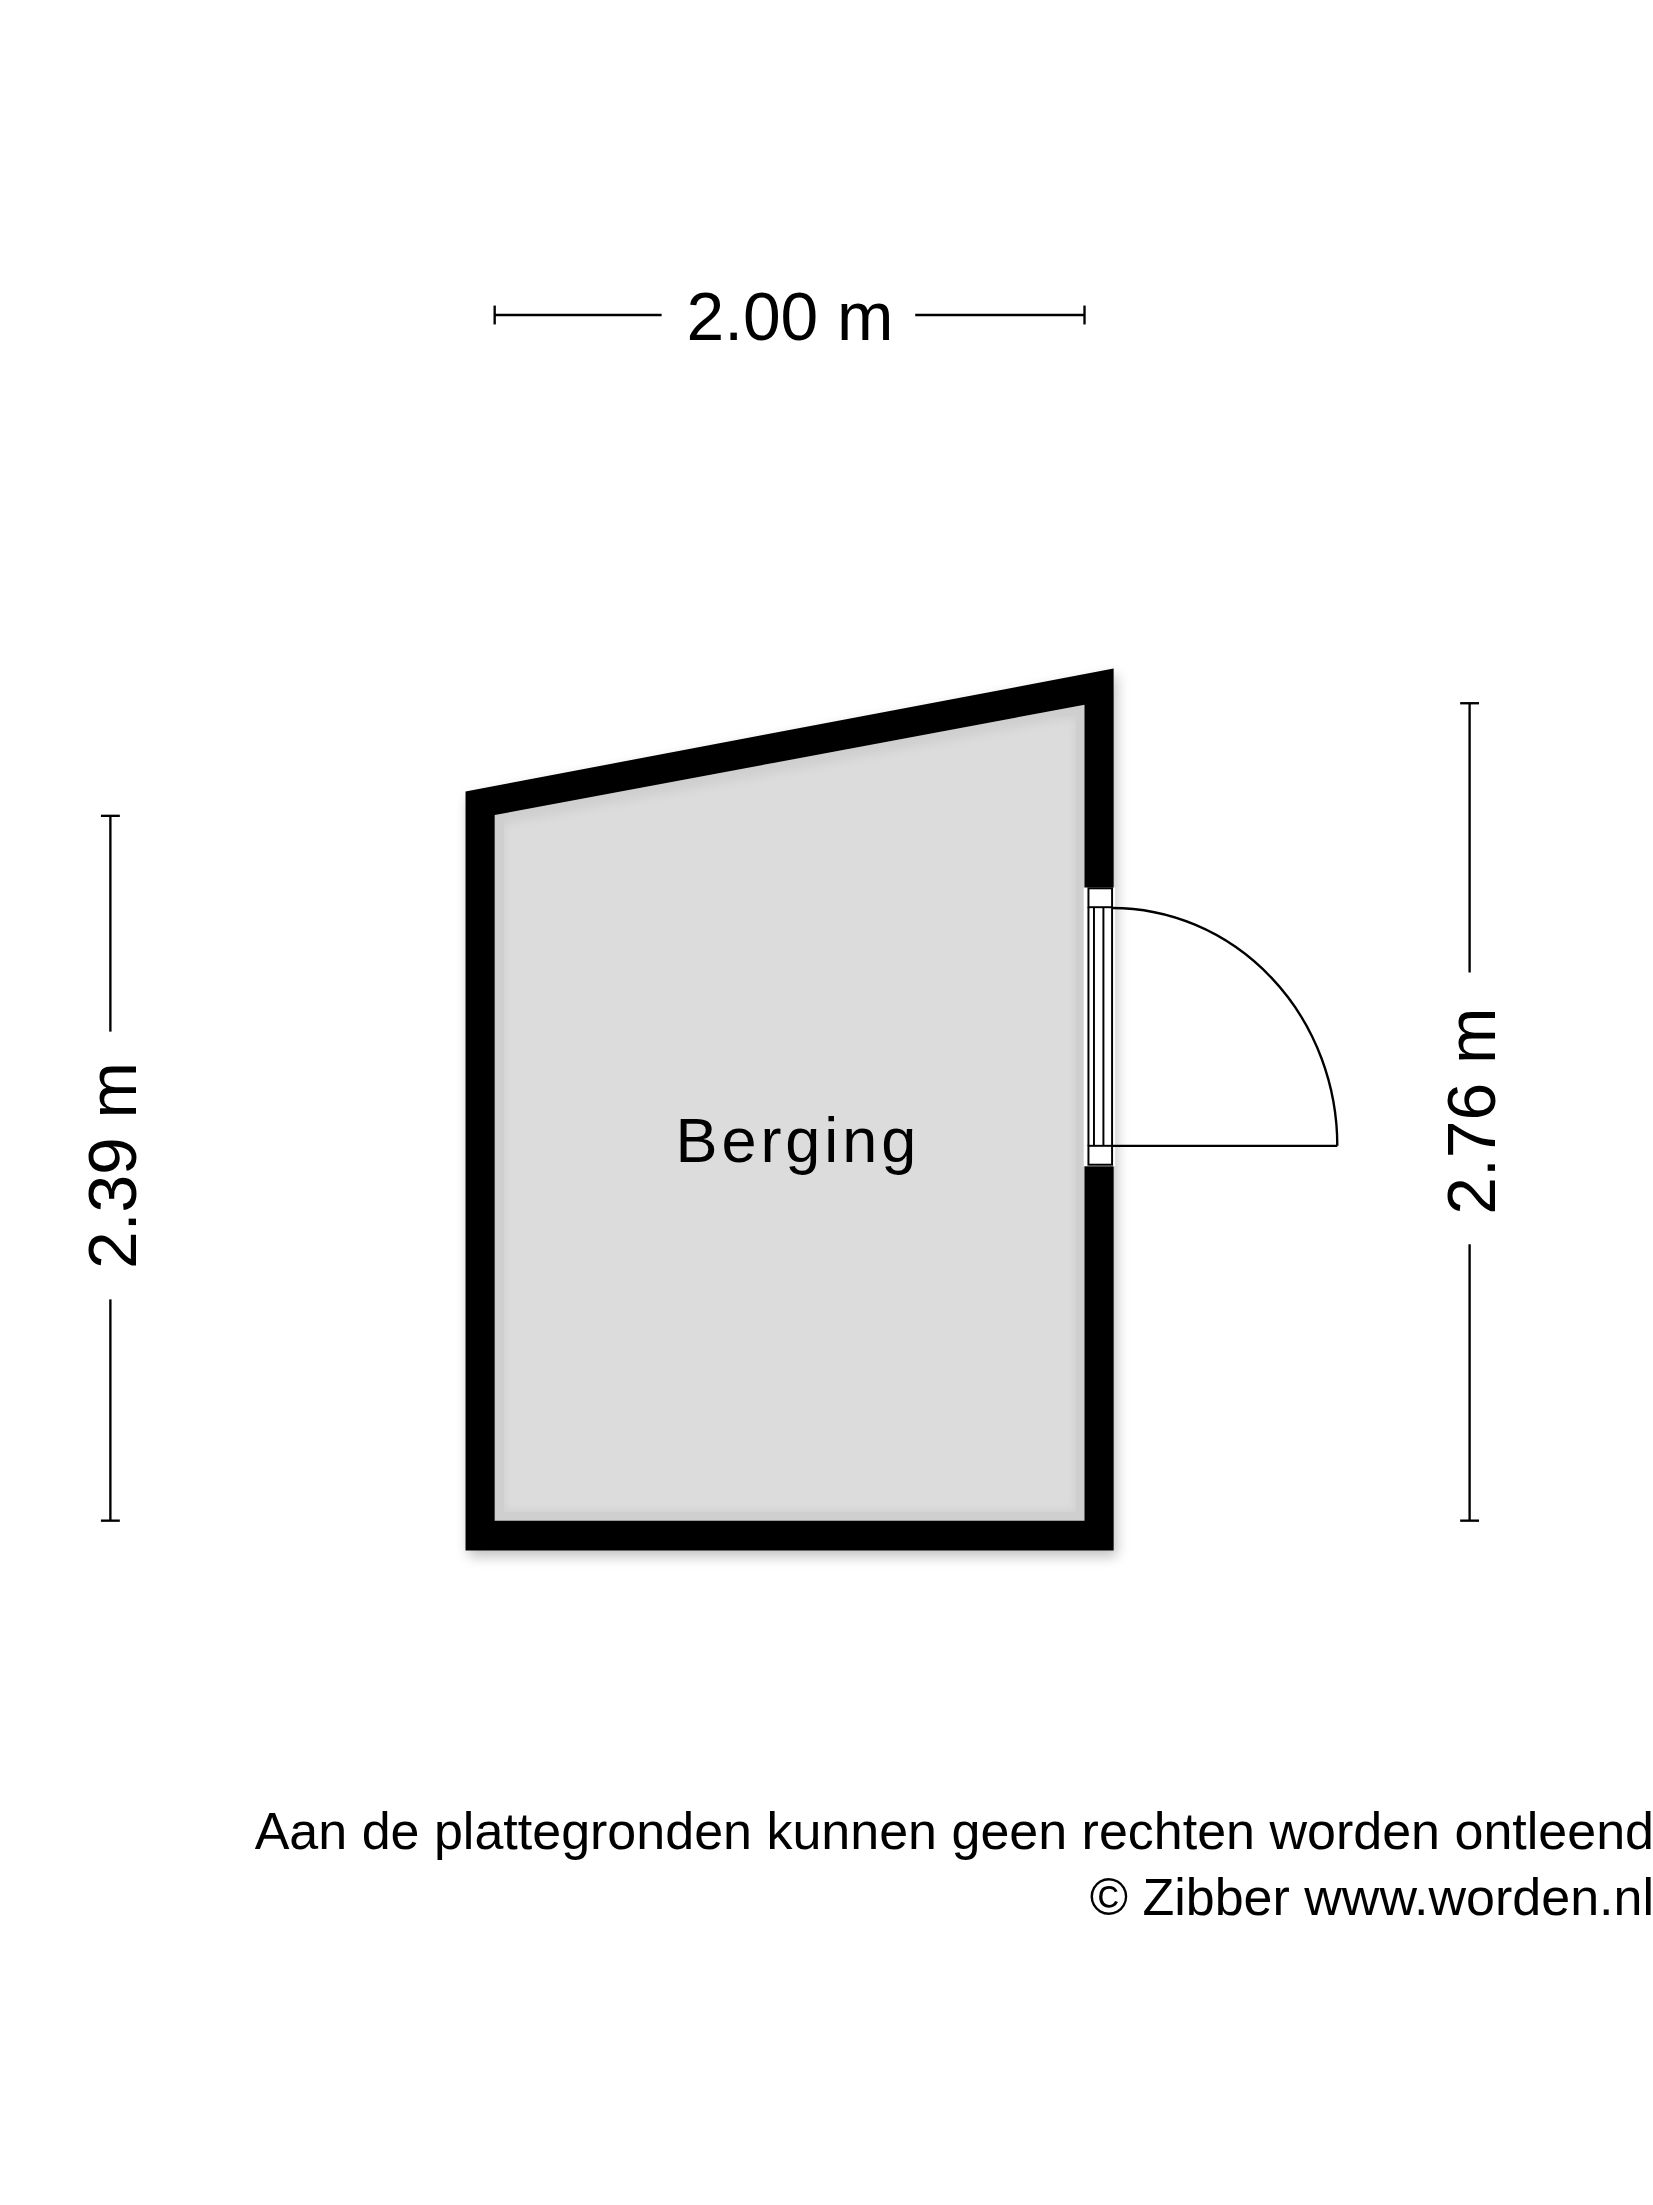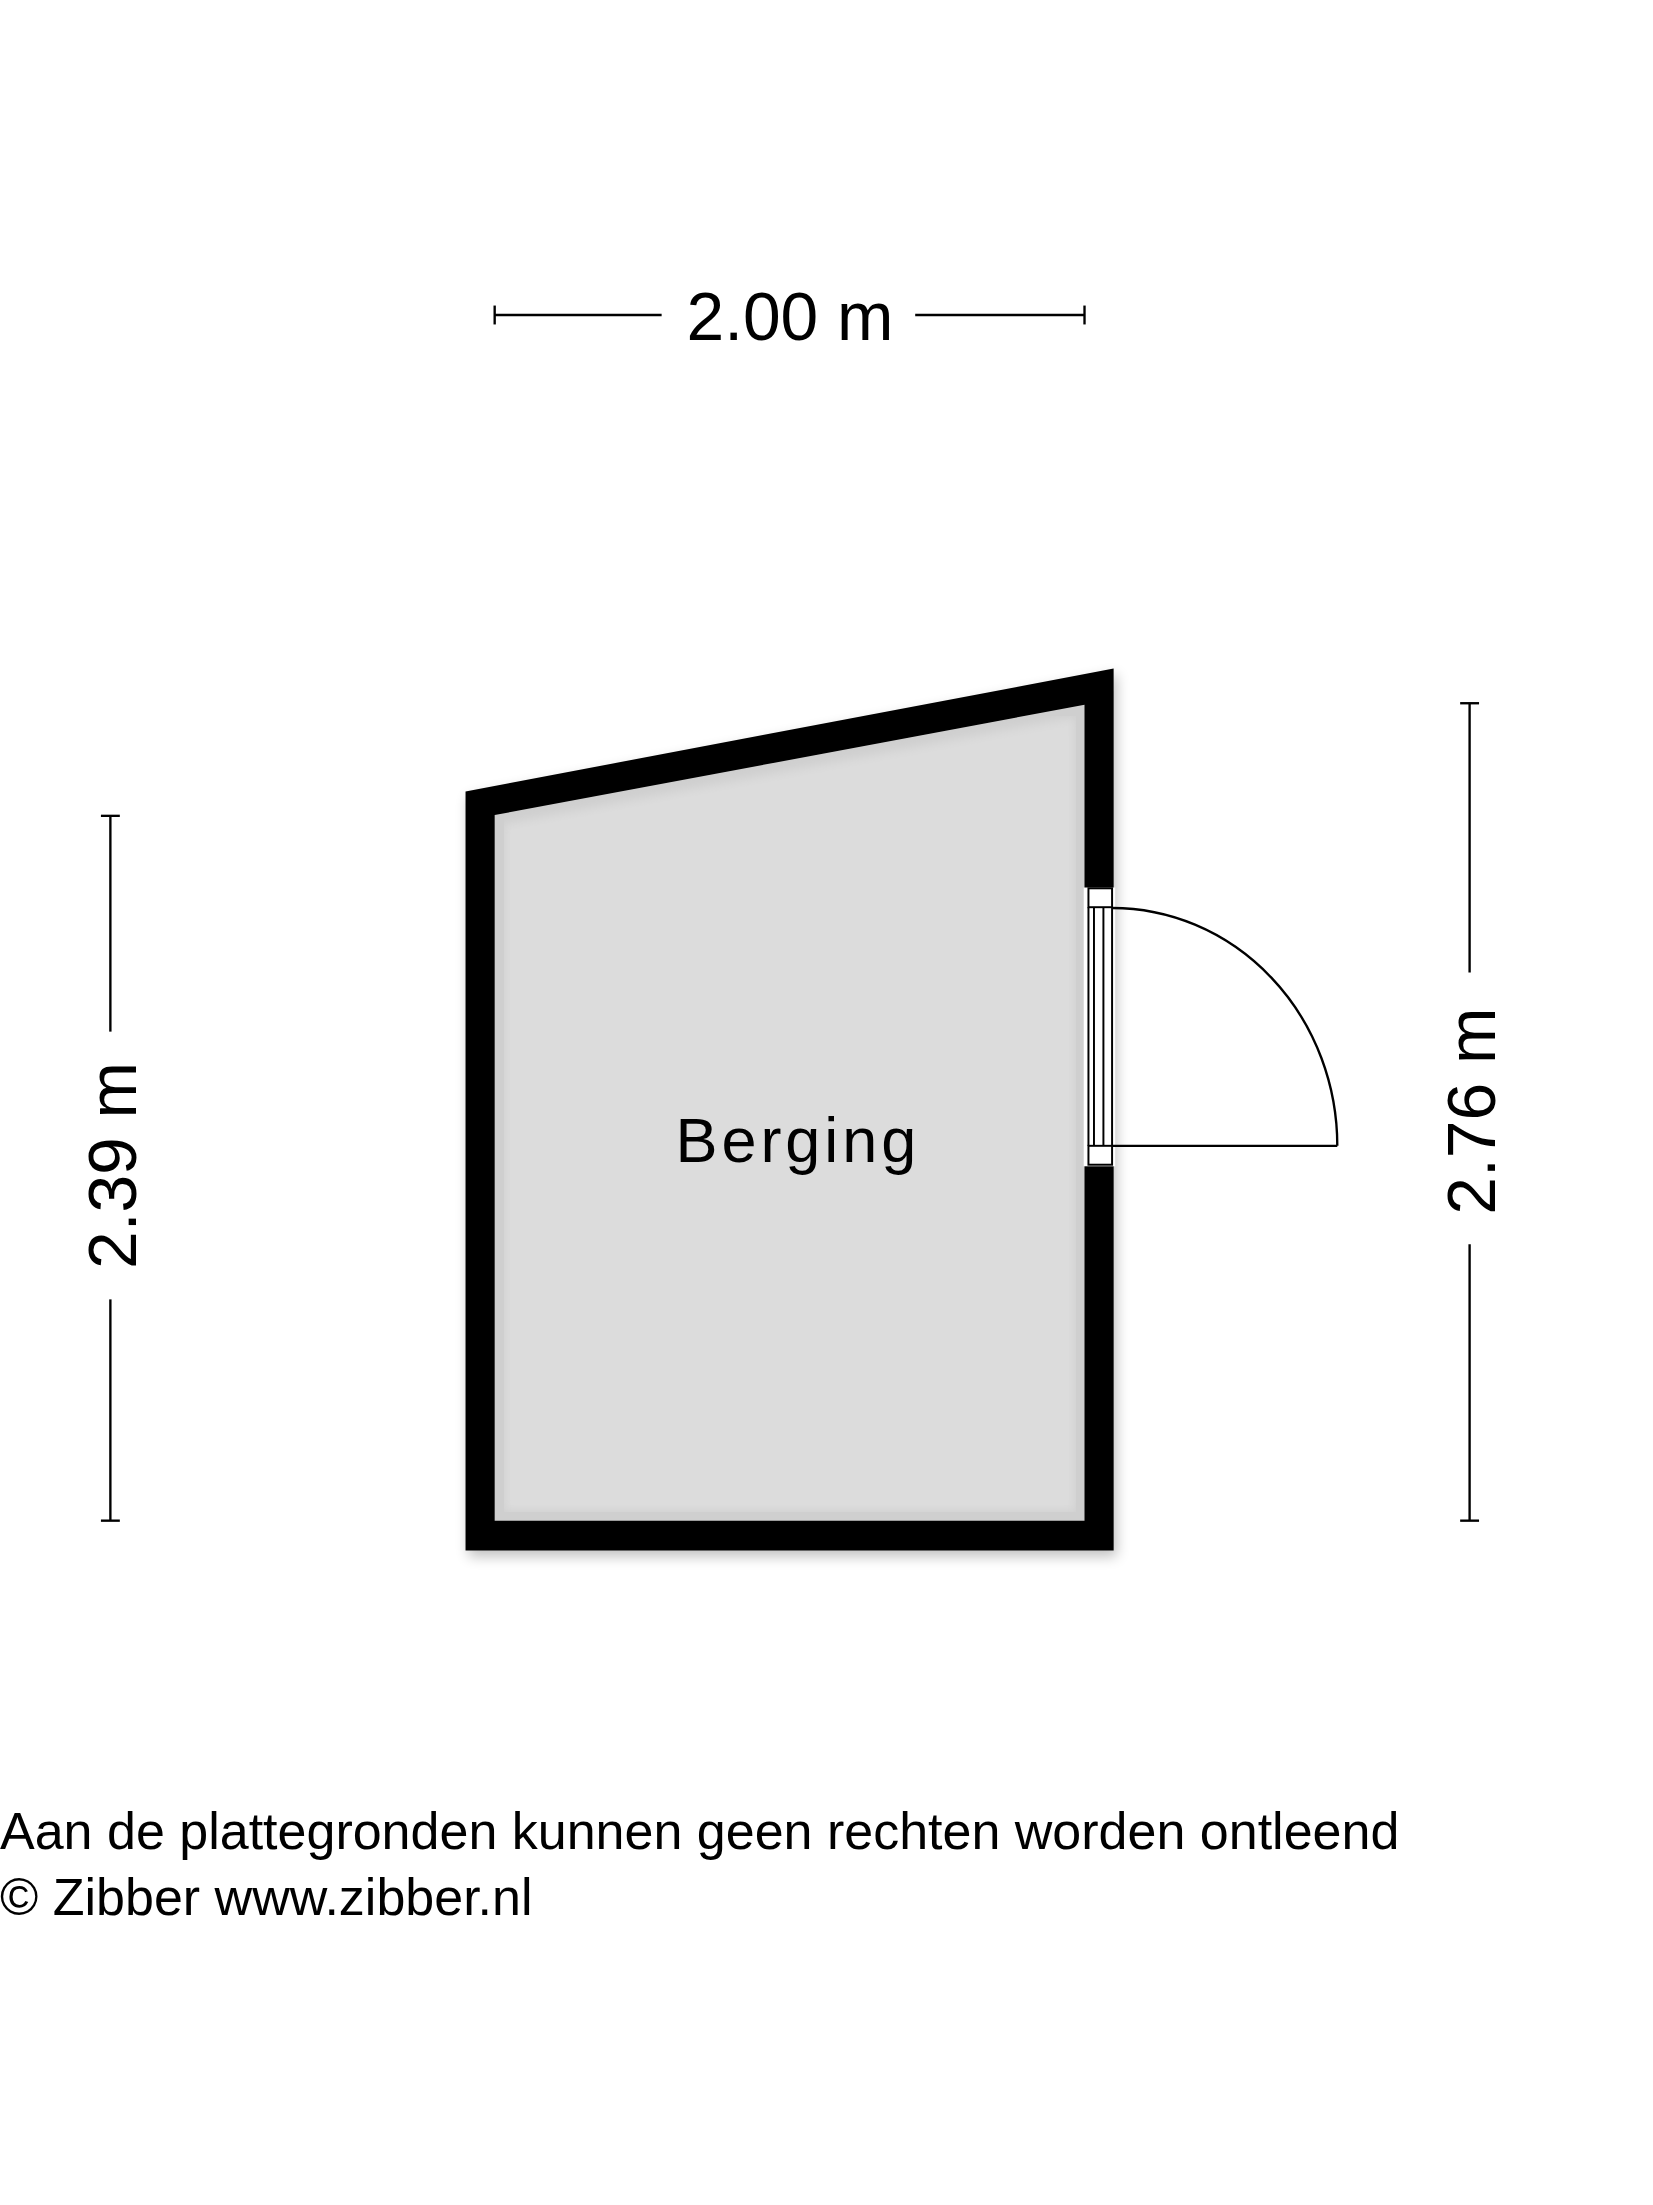--- a/index.html
+++ b/index.html
@@ -1,21 +1,21 @@
 <!DOCTYPE html>
 <html style="font-size:12.6px"><head>
 <meta charset="utf-8">
 <style>
   html, body { margin: 0; padding: 0; background: #ffffff; }
   body { width: 1654px; height: 2205px; position: relative; overflow: hidden; }
   #plan { position: absolute; left: 0; top: 0; width: 1654px; height: 2205px; }
   .dim-text { font-family: "Liberation Sans", sans-serif; font-size: 86px; fill: #000; }
   .room-label { font-family: "Liberation Sans", sans-serif; font-size: 80px; fill: #000; letter-spacing: 5px; }
   .footer {
-    position: absolute; left: 0; width: 1654px; text-align: left;
+    position: absolute; left: 0; width: 1654px; text-align: right;
     font-family: "Liberation Sans", sans-serif; font-size: 52px; color: #000;
     line-height: 1;
   }
   .footer.l1 { top: 1805px; }
   .footer.l2 { top: 1871px; }
 </style>
 </head>
 <body>
 
 <svg id="plan" width="1654" height="2205" viewBox="0 0 2100 2800" xmlns="http://www.w3.org/2000/svg">
@@ -82,14 +82,14 @@
 
       <line x1="1412" y1="1455" x2="1698" y2="1455" stroke="#000" stroke-width="3"></line>
       <path d="M 1412 1153 A 286 302 0 0 1 1698 1455" fill="none" stroke="#000" stroke-width="3"></path>
     </g>
 
     <text class="room-label" x="1013" y="1475" text-anchor="middle">Berging</text>
   </g>
 </svg>
 
 <div class="footer l1">Aan de plattegronden kunnen geen rechten worden ontleend</div>
-<div class="footer l2">© Zibber www.zibber.nl</div>
+<div class="footer l2">© Zibber www.worden.nl</div>
 
 
 </body></html>

